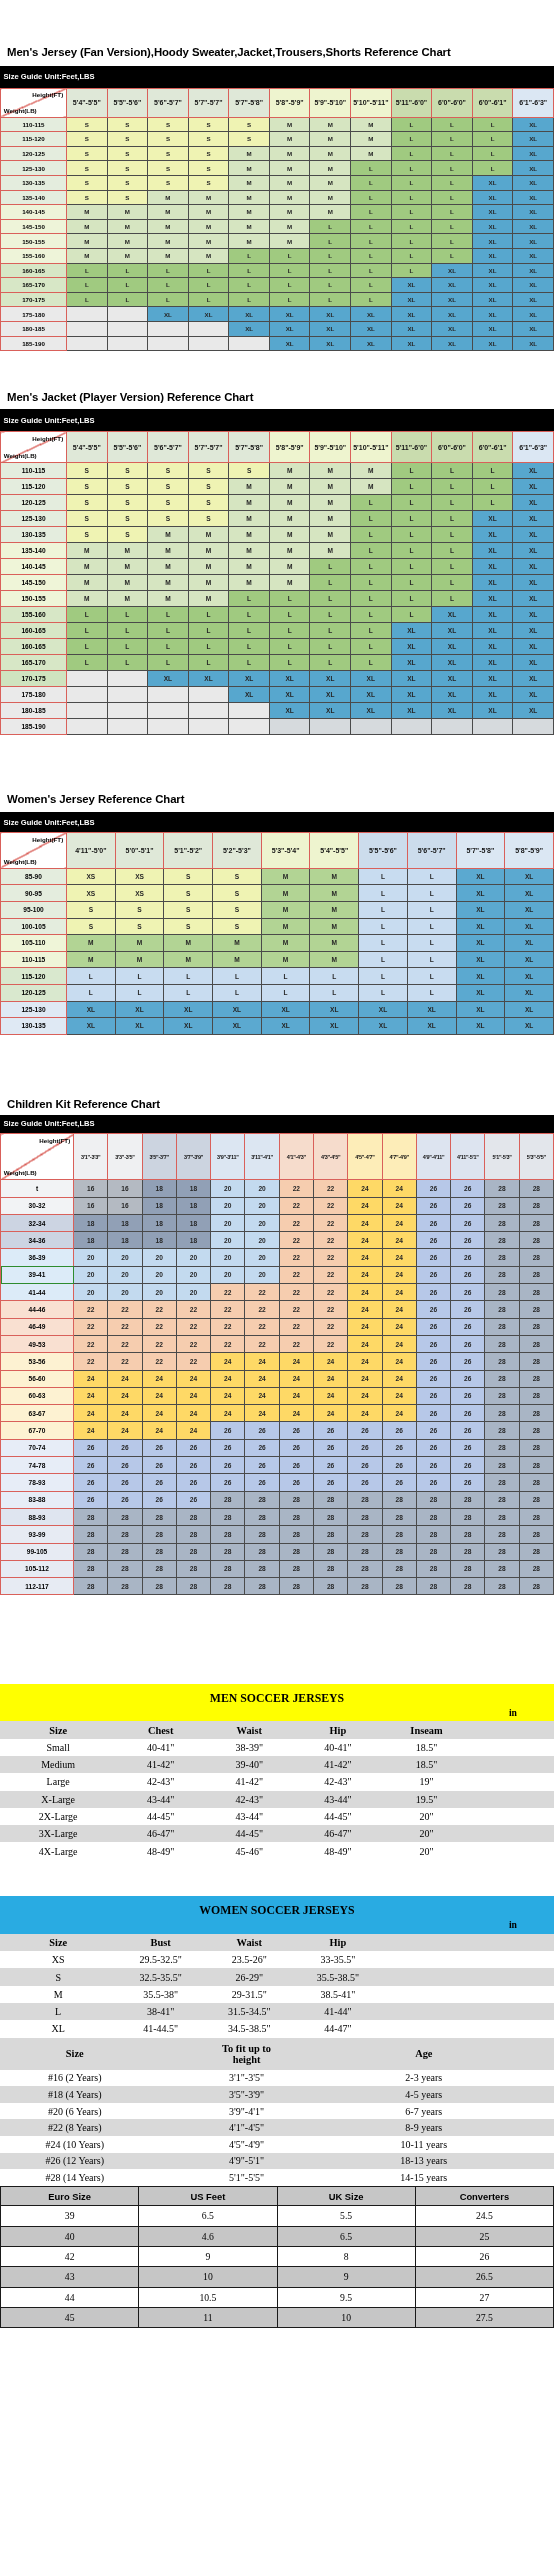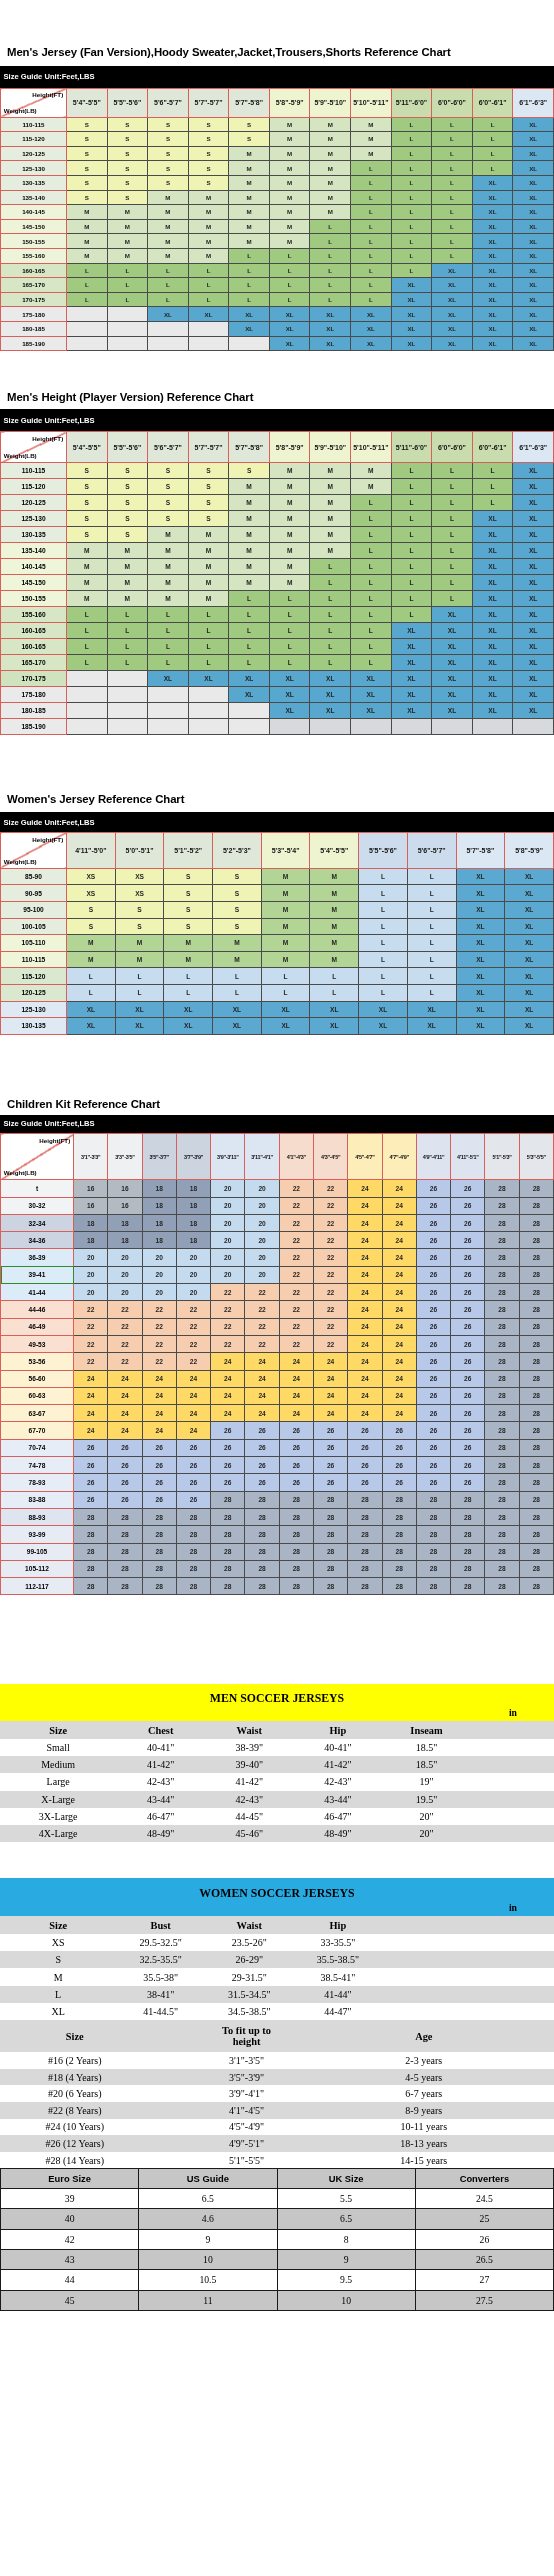--- a/index.html
+++ b/index.html
@@ -344,21 +344,21 @@
               <td class="cell" style="background: rgb(87, 167, 206);">XL</td>
               <td class="cell" style="background: rgb(87, 167, 206);">XL</td>
               <td class="cell" style="background: rgb(87, 167, 206);">XL</td>
             </tr>
           </tbody>
         </table>
       </div>
   </div>
 
   <div class="sec" id="sec-player" style="margin-top:40px">
-    <div class="s-title">Men's Height (Player Version) Reference Chart</div>
+    <div class="s-title">Men's Jacket (Player Version) Reference Chart</div>
     <div class="sizebar sb32 mt9">
       <span>Size Guide  Unit:Feet,LBS</span>
     </div>
     <div>
         <table class="sc-table t-player">
           <colgroup>
             <col style="width: 66px;">
             <col>
             <col>
             <col>
@@ -1338,20 +1338,28 @@
           </tr>
           <tr>
             <td>X-Large</td>
             <td>43-44"</td>
             <td>42-43"</td>
             <td>43-44"</td>
             <td>19.5"</td>
             <td></td>
           </tr>
           <tr>
+            <td>2X-Large</td>
+            <td>44-45"</td>
+            <td>43-44"</td>
+            <td>44-45"</td>
+            <td>20"</td>
+            <td></td>
+          </tr>
+          <tr>
             <td>3X-Large</td>
             <td>46-47"</td>
             <td>44-45"</td>
             <td>46-47"</td>
             <td>20"</td>
             <td></td>
           </tr>
           <tr>
             <td>4X-Large</td>
             <td>48-49"</td>
@@ -1488,21 +1496,21 @@
           </tr>
         </tbody>
       </table>
     </div>
 
   <div>
       <table class="st">
         <thead>
           <tr>
             <th>Euro Size</th>
-            <th>US Guide</th>
+            <th>US Feet</th>
             <th>UK Size</th>
             <th>Converters</th>
           </tr>
         </thead>
         <tbody>
           <tr>
             <td>39</td>
             <td>6.5</td>
             <td>5.5</td>
             <td>24.5</td>

